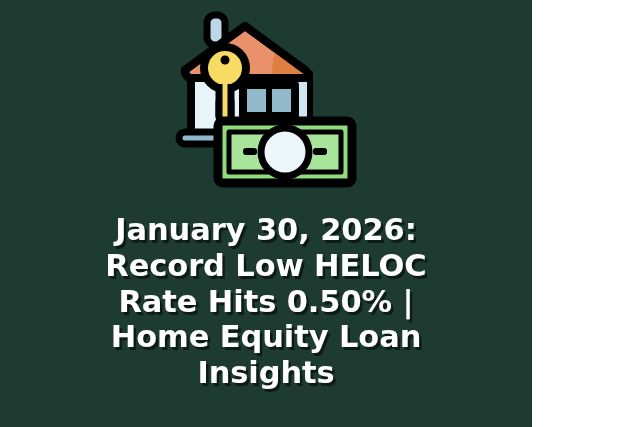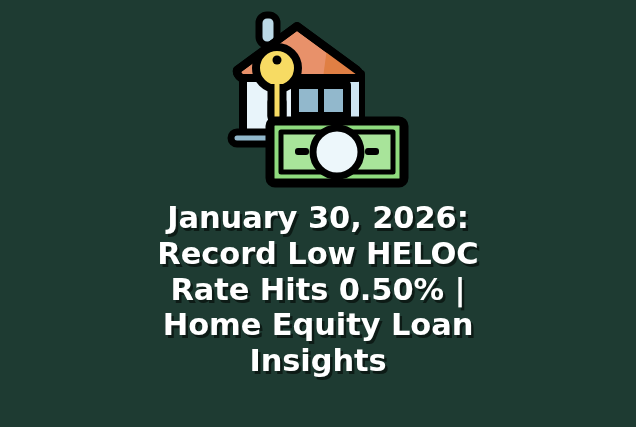--- a/index.html
+++ b/index.html
@@ -7,27 +7,28 @@
     padding: 0;
   }
   body {
     width: 640px;
     height: 427px;
     overflow: hidden;
     font-family: "DejaVu Sans", sans-serif;
   }
   #card {
     position: relative;
-    width: 636px;
+    width: 532px;
     height: 427px;
     background: #1E3B32;
     display: flex;
     flex-direction: column;
     align-items: center;
     box-sizing: border-box;
+    gap: 12px;
   }
   #hero-icon {
     margin-top: 6px;
     width: 190px;
     height: 186px;
     flex: 0 0 auto;
   }
   #headline {
     margin: 8px 0 0 0;
     width: 400px;

